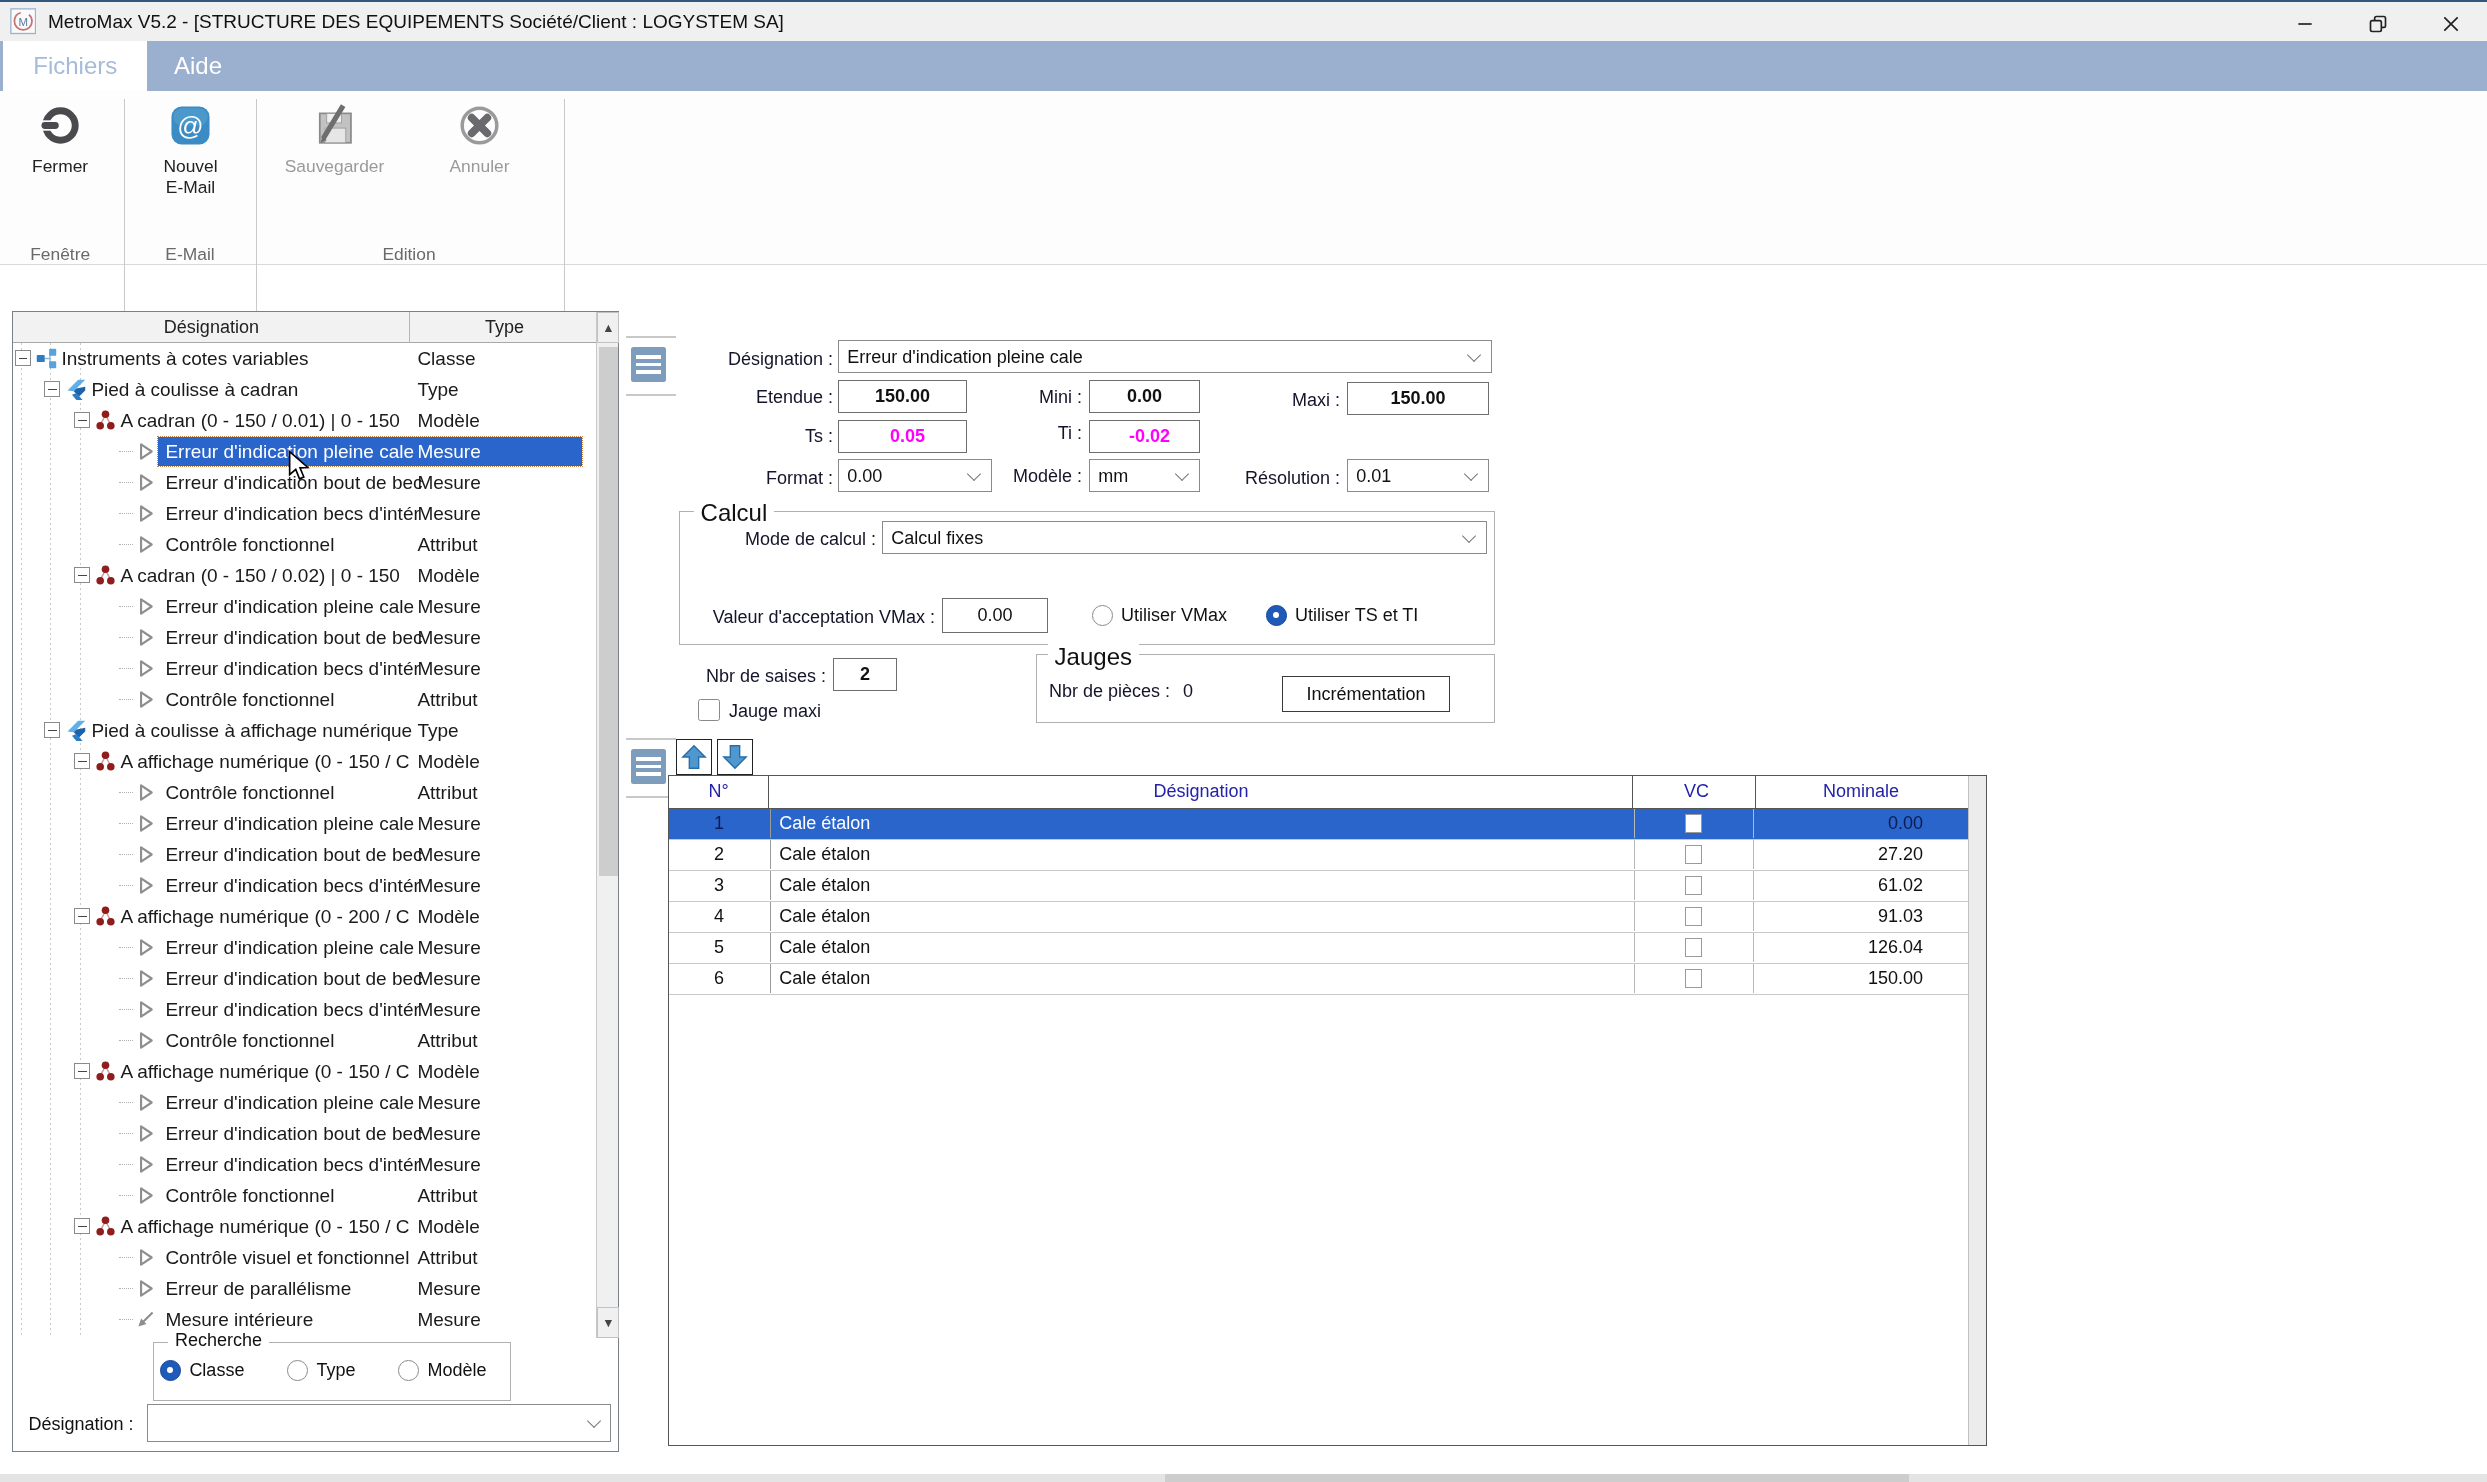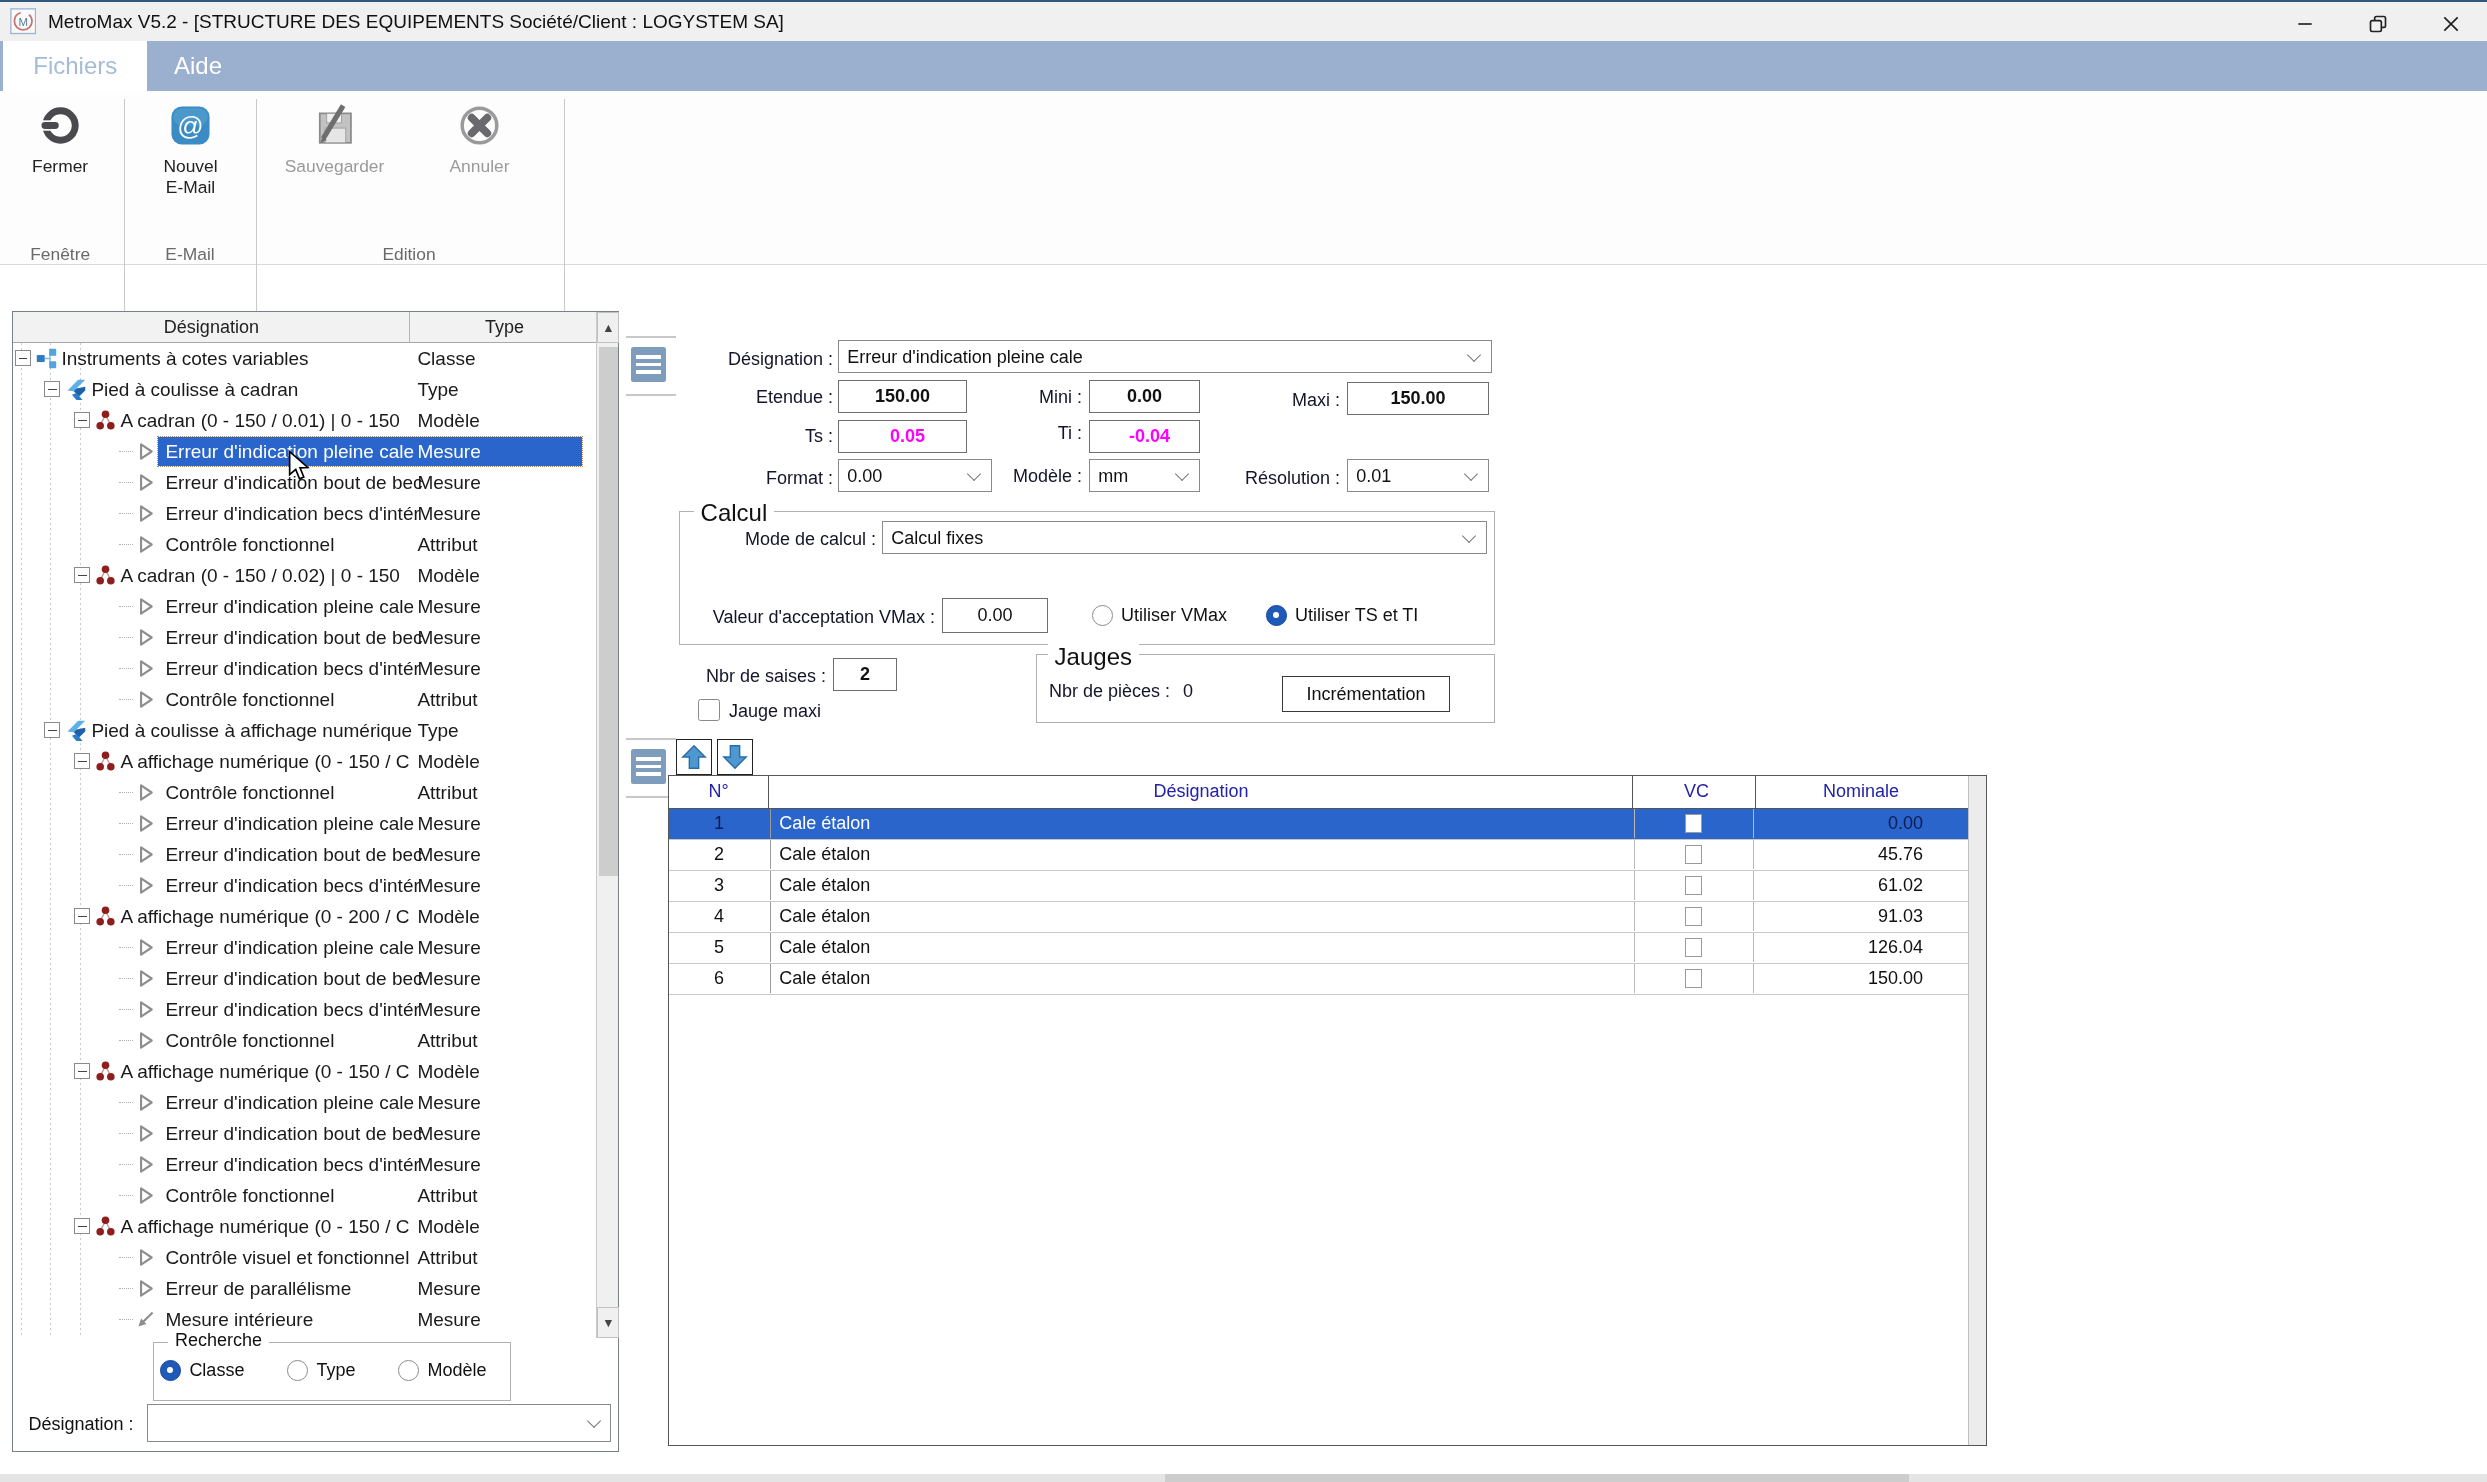--- a/index.html
+++ b/index.html
@@ -532,21 +532,21 @@
   <div class="lbl" style="right:1654px; top:387px;">Etendue :</div>
   <div class="ibox" style="left:838px; top:380px; width:129px; height:33px;">150.00</div>
   <div class="lbl" style="right:1405px; top:387px;">Mini :</div>
   <div class="ibox" style="left:1089px; top:380px; width:111px; height:33px;">0.00</div>
   <div class="lbl" style="right:1147px; top:390px;">Maxi :</div>
   <div class="ibox" style="left:1347px; top:382px; width:142px; height:33px;">150.00</div>
 
   <div class="lbl" style="right:1654px; top:426px;">Ts :</div>
   <div class="ibox mag" style="left:838px; top:420px; width:129px; height:33px;">0.05</div>
   <div class="lbl" style="right:1405px; top:423px;">Ti :</div>
-  <div class="ibox mag" style="left:1089px; top:420px; width:111px; height:33px;">-0.04</div>
+  <div class="ibox mag" style="left:1089px; top:420px; width:111px; height:33px;">-0.02</div>
 
   <div class="lbl" style="right:1654px; top:468px;">Format :</div>
   <div class="combo" style="left:838px; top:459px; width:154px; height:33px;">
       <span class="cval">0.00</span>
       <span class="combo-chev"></span>
     </div>
   <div class="lbl" style="right:1405px; top:466px;">Modèle :</div>
   <div class="combo" style="left:1089px; top:459px; width:111px; height:33px;">
       <span class="cval">mm</span>
       <span class="combo-chev"></span>
@@ -619,21 +619,21 @@
             <div class="vcbox"></div>
           </div>
           <div class="c-o">0.00</div>
         </div>
         <div class="mrow">
           <div class="c-n">2</div>
           <div class="c-d">Cale étalon</div>
           <div class="c-v">
             <div class="vcbox"></div>
           </div>
-          <div class="c-o">45.76</div>
+          <div class="c-o">27.20</div>
         </div>
         <div class="mrow">
           <div class="c-n">3</div>
           <div class="c-d">Cale étalon</div>
           <div class="c-v">
             <div class="vcbox"></div>
           </div>
           <div class="c-o">61.02</div>
         </div>
         <div class="mrow">

